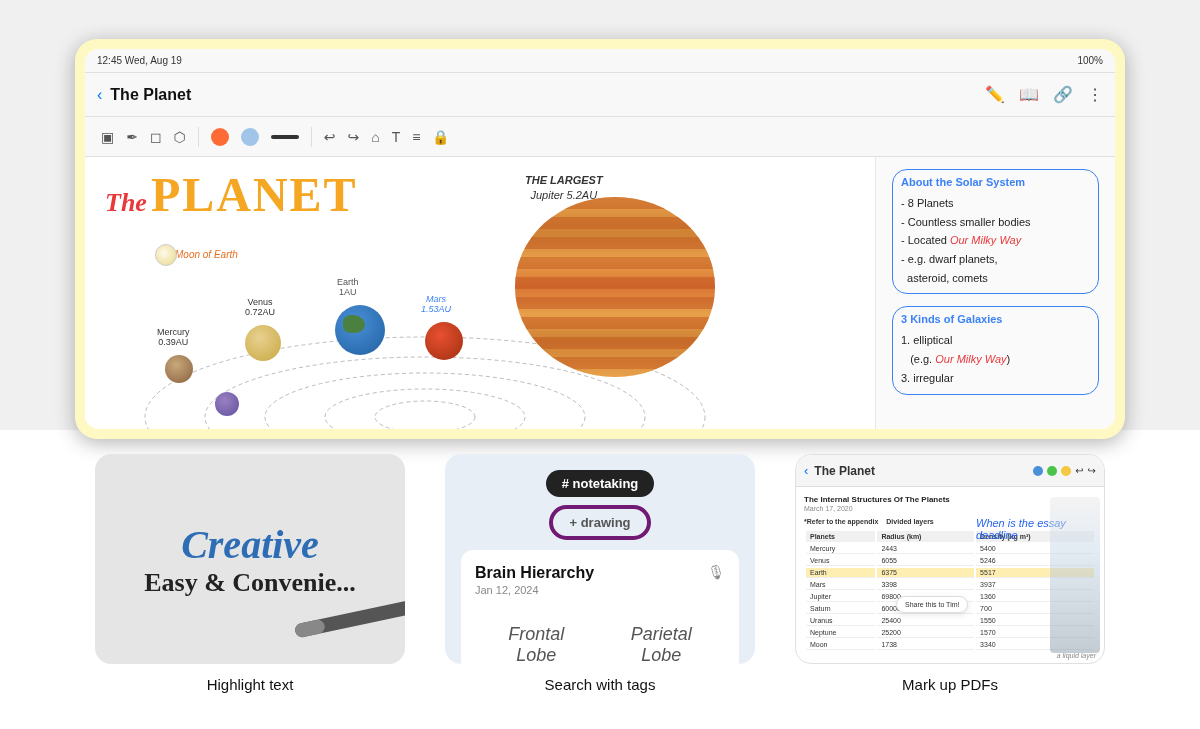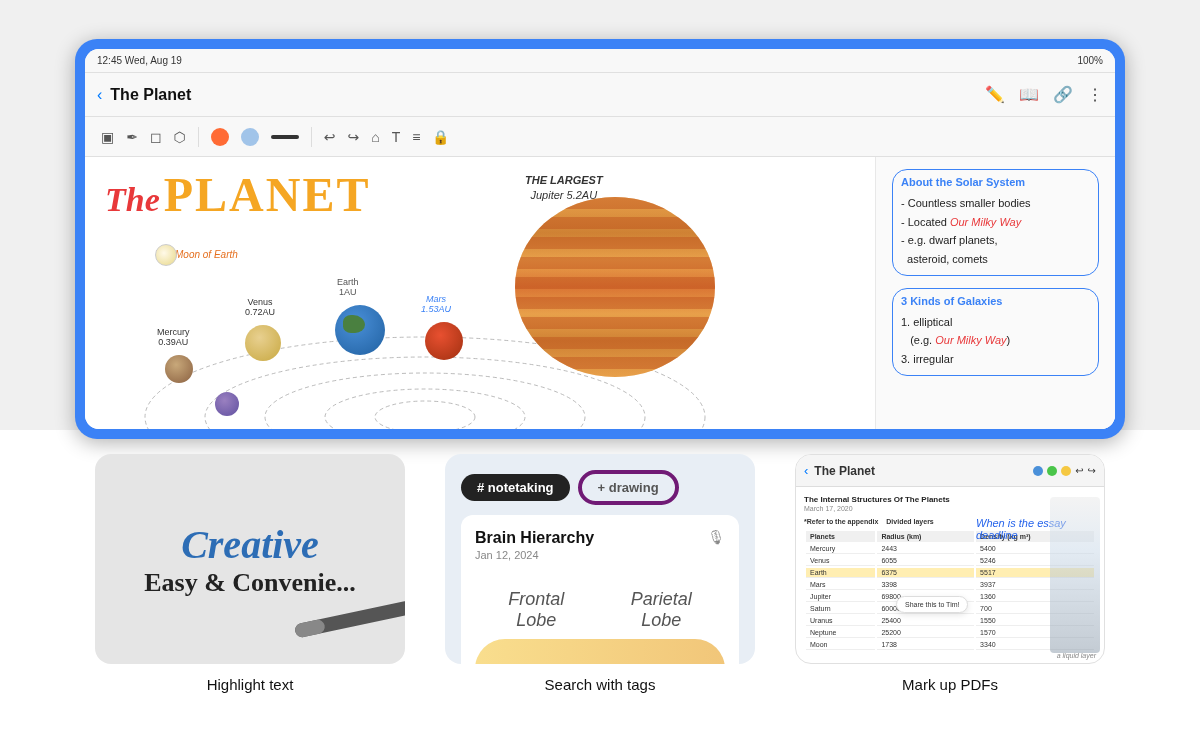--- a/index.html
+++ b/index.html
@@ -21,21 +21,21 @@
       display: flex;
       justify-content: center;
       align-items: center;
       position: relative;
       background: #f0f0f0;
     }
 
     .tablet-frame {
       width: 1050px;
       height: 400px;
-      background: #3b82f6;
+      background: #fef9c3;
       border-radius: 22px;
       padding: 10px;
       position: relative;
       box-shadow: 0 4px 20px rgba(0,0,0,0.3);
       margin-top: 48px;
     }
 
     .tablet-screen {
       width: 100%;
       height: 100%;
@@ -255,20 +255,21 @@
       padding: 16px;
       display: flex;
       flex-direction: column;
       gap: 10px;
     }
 
     .tag-row {
       display: flex;
       gap: 8px;
       align-items: center;
+      flex-direction: column;
     }
 
     .tag {
       padding: 6px 16px;
       border-radius: 20px;
       font-size: 13px;
       font-weight: 600;
     }
 
     .tag-dark {
@@ -521,21 +522,21 @@
         <span class="toolbar-icon">T</span>
         <span class="toolbar-icon">≡</span>
         <span class="toolbar-icon">🔒</span>
       </div>
 
       <div class="canvas-area">
 
         <div class="planet-illustration">
 
           <div style="position:absolute;top:10px;left:20px;display:flex;align-items:baseline;gap:4px;">
-            <span style="font-size:34px;font-weight:900;color:#E8383A;font-style:italic;font-family:Georgia,serif;">The</span>
+            <span style="font-size:26px;font-weight:900;color:#E8383A;font-style:italic;font-family:Georgia,serif;">The</span>
             <span style="font-size:48px;font-weight:900;color:#F5A623;font-family:Georgia,serif;letter-spacing:2px;">PLANET</span>
           </div>
 
           <div style="position:absolute;top:16px;left:440px;font-size:11px;color:#333;font-style:italic;text-align:center;line-height:1.4;">
             <span style="font-weight:700;display:block;">THE LARGEST</span>
             <span>Jupiter 5.2AU</span>
           </div>
 
           <div style="position:absolute;top:92px;left:70px;display:flex;align-items:center;gap:4px;">
             <div class="moon-circle"></div>
@@ -579,20 +580,21 @@
           <div class="jupiter">
             <div class="jupiter-bands"></div>
           </div>
         </div>
 
         <div class="notes-sidebar">
 
           <div class="notes-box">
             <div class="notes-box-title">About the Solar System</div>
             <div class="notes-list">
+              <div>- 8 Planets</div>
               <div>- Countless smaller bodies</div>
               <div>- Located <span class="notes-highlight">Our Milky Way</span></div>
               <div>- e.g. dwarf planets,<br>&nbsp;&nbsp;asteroid, comets</div>
             </div>
           </div>
 
           <div class="notes-box">
             <div class="notes-box-title">3 Kinds of Galaxies</div>
             <div class="notes-list">
               <div>1. elliptical</div>

